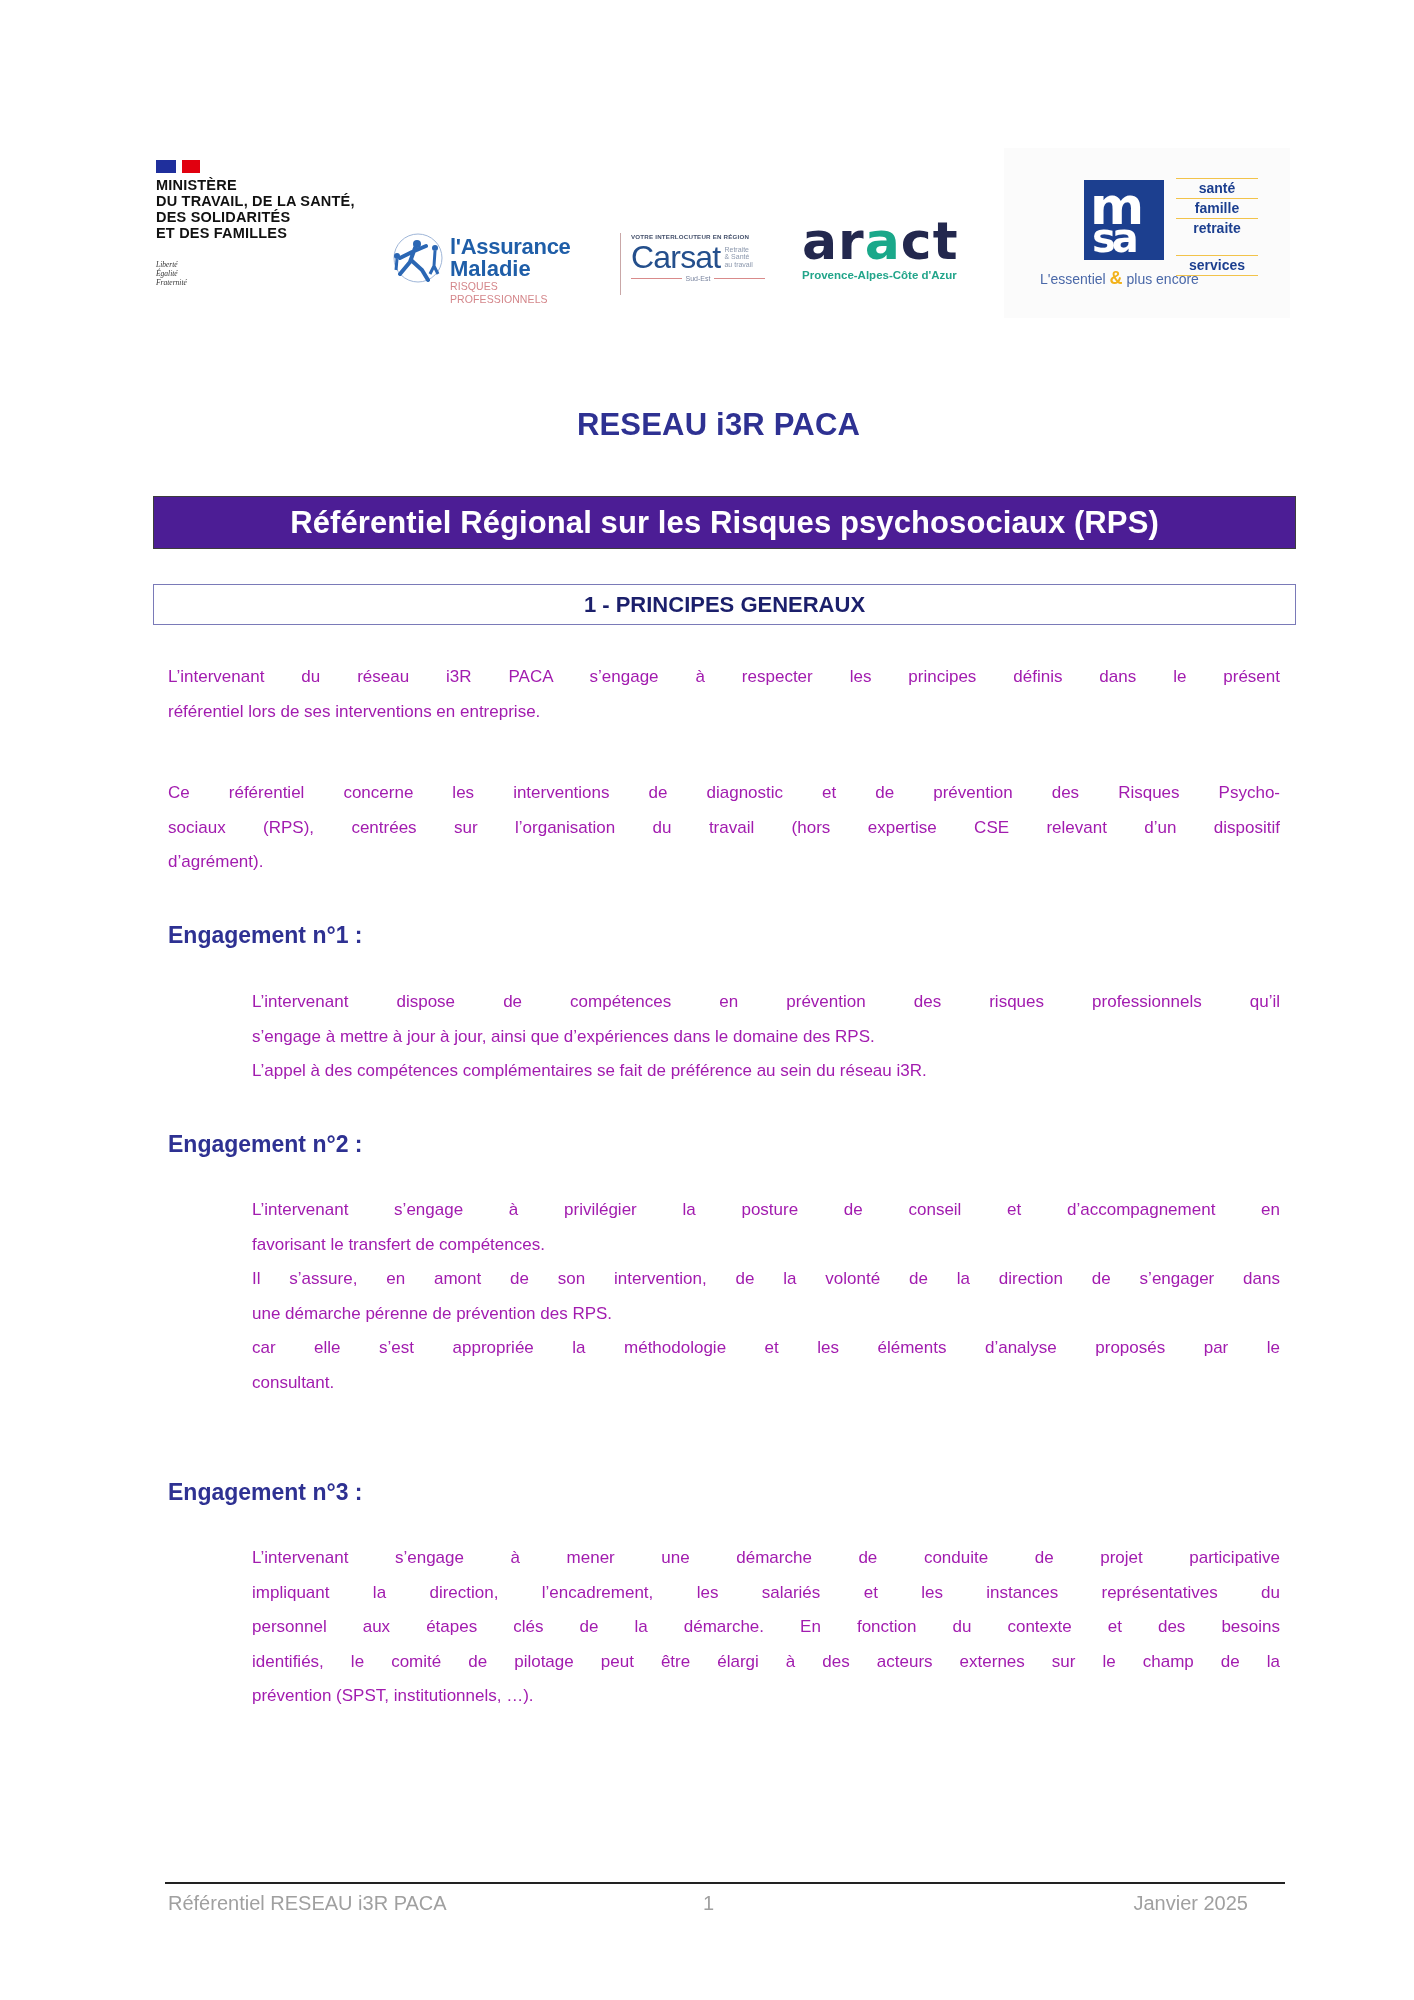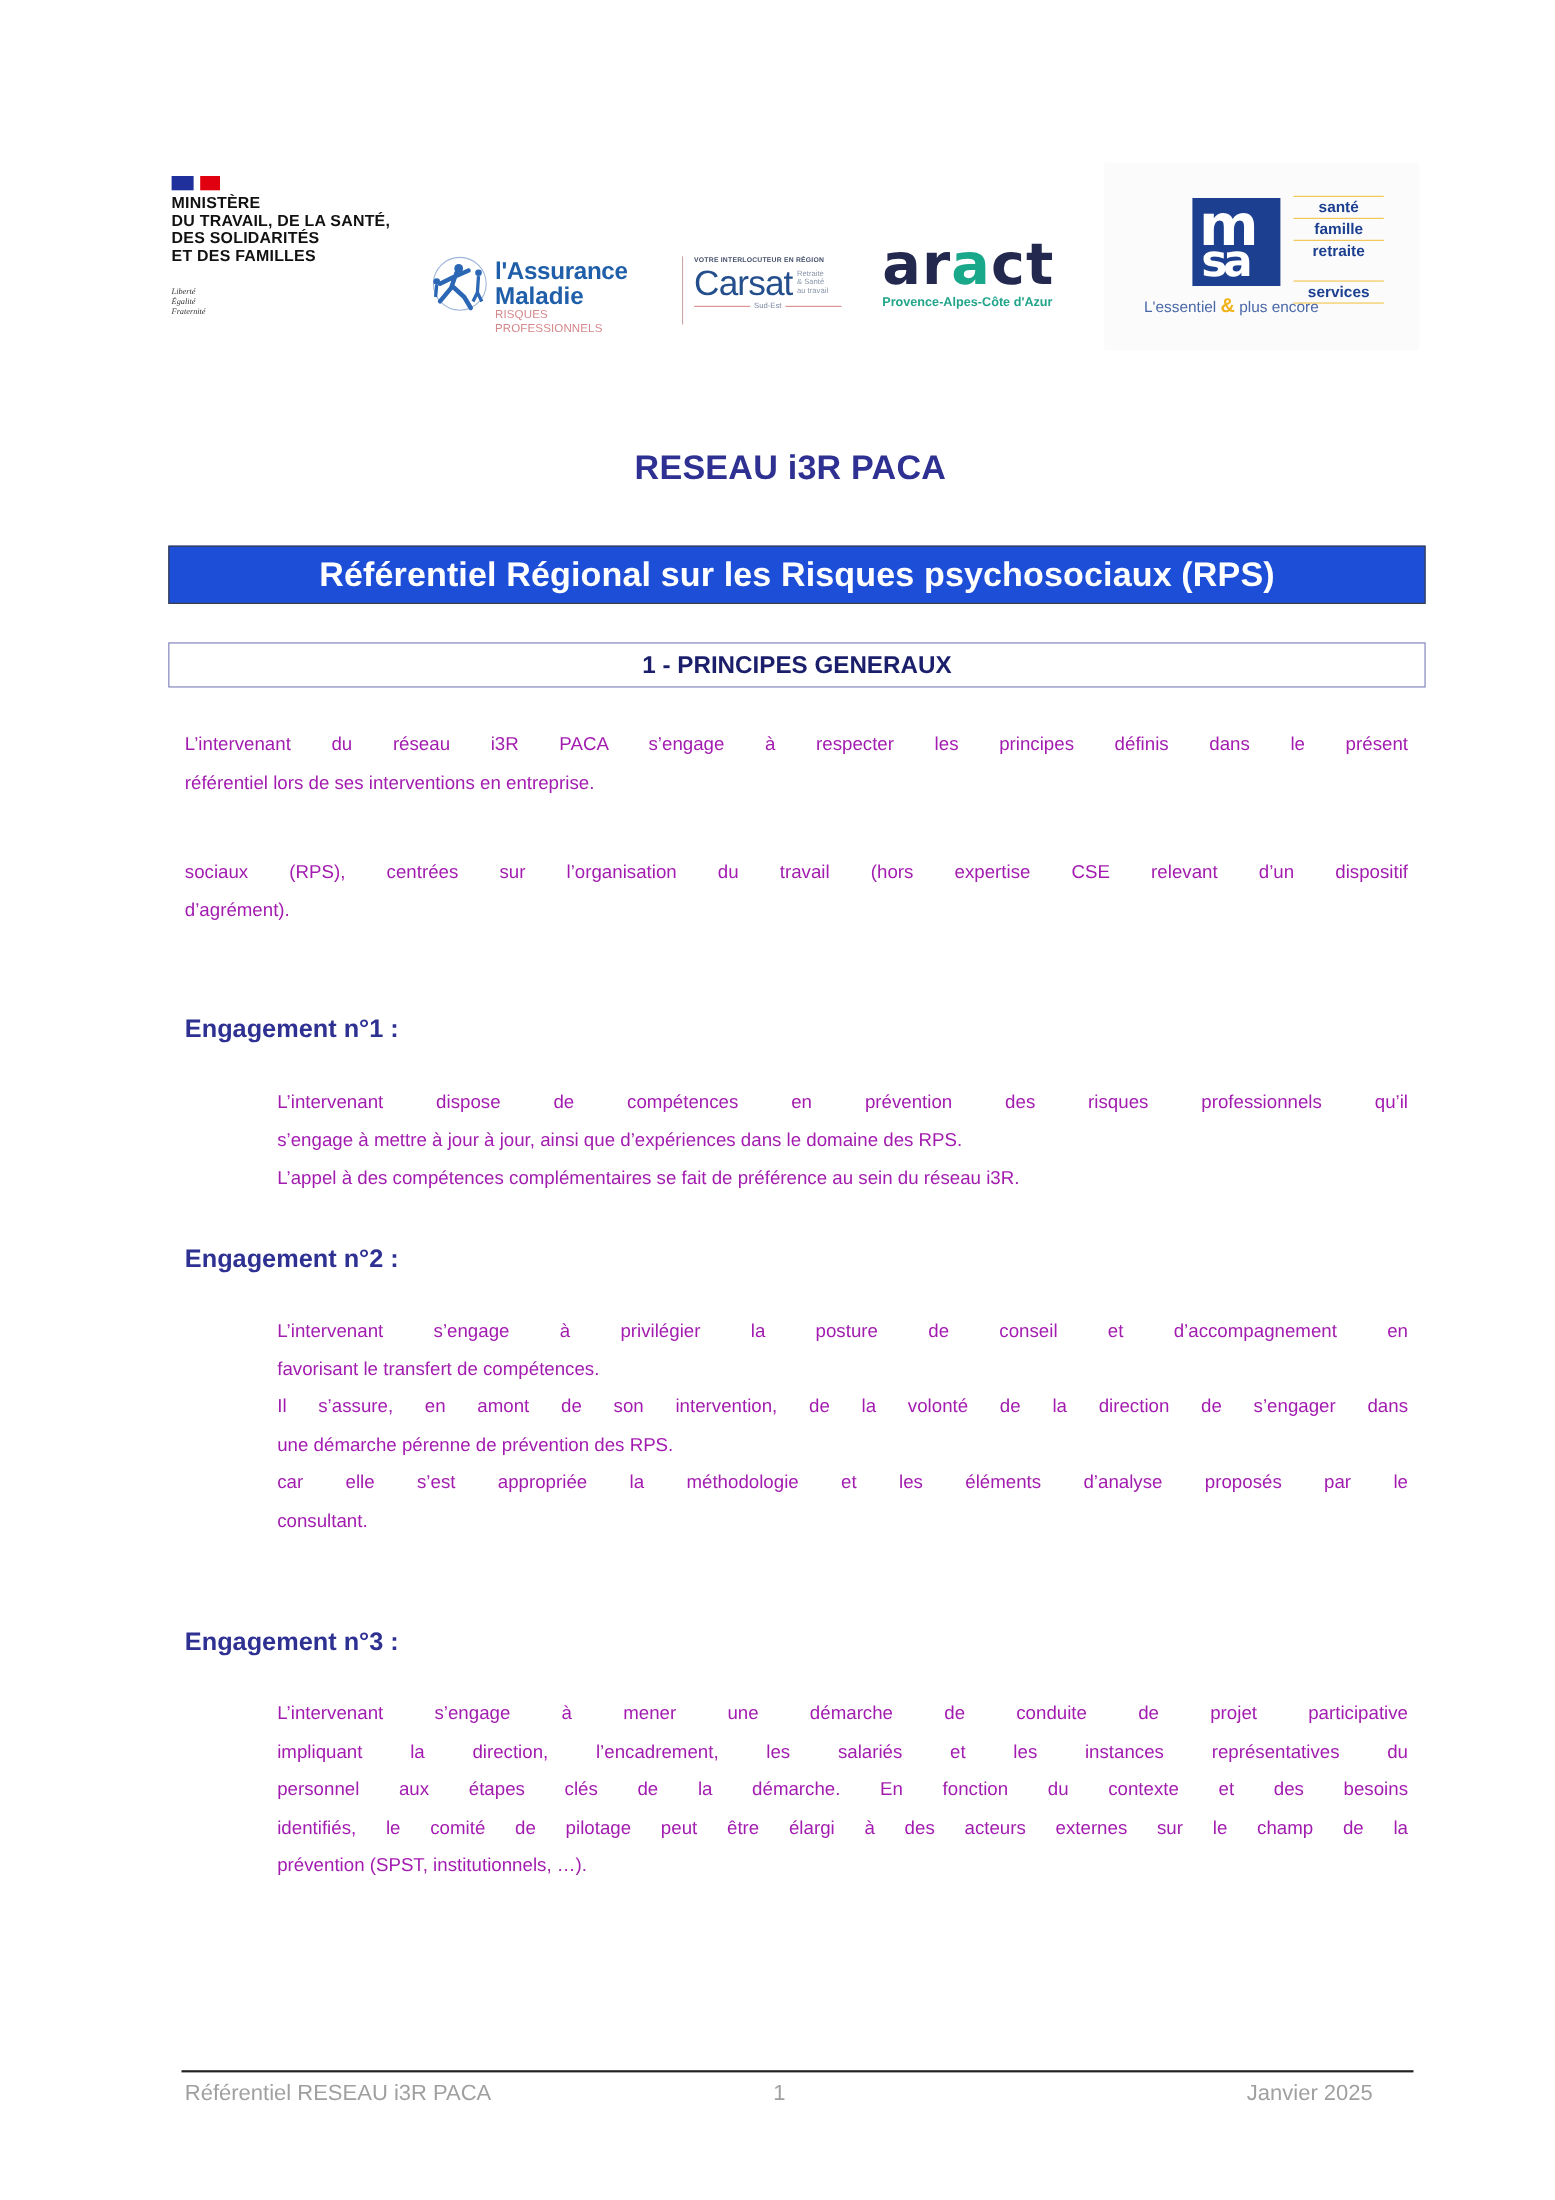--- a/index.html
+++ b/index.html
@@ -39,21 +39,21 @@
     .msa-square .m { position: absolute; left: 6px; top: 2px; font-weight: bold; font-size: 52px; line-height: 48px; color: #ffffff; letter-spacing: -4px; font-family: "DejaVu Sans", sans-serif; }
     .msa-square .sa { position: absolute; left: 8px; top: 38px; font-weight: bold; font-size: 40px; line-height: 40px; color: #ffffff; letter-spacing: -4px; font-family: "DejaVu Sans", sans-serif; }
     .msa-list { position: absolute; left: 172px; top: 30px; width: 82px; }
     .msa-list div { font-weight: bold; font-size: 14px; line-height: 19px; color: #1c3f8f; border-top: 1.5px solid #f2c34a; text-align: center; }
     .msa-list div:last-child { border-bottom: 1.5px solid #f2c34a; margin-top: 17px; }
     .msa-tag { position: absolute; left: 36px; top: 120px; font-size: 14px; color: #4a68a8; white-space: nowrap; }
     .msa-tag .amp { color: #f2b21b; font-weight: bold; font-size: 18px; }
 
     
     .reseau-title { position: absolute; left: 0; top: 407px; width: 1414px; text-align: center; font-weight: bold; font-size: 31px; color: #2e3192; letter-spacing: 0.2px; padding-left: 23px; }
-    .banner { position: absolute; left: 153px; top: 496px; width: 1143px; height: 53px; background: #1d4ed8; border: 1px solid #3c3c3c; display: flex; align-items: center; justify-content: center; }
+    .banner { position: absolute; left: 153px; top: 496px; width: 1143px; height: 53px; background: #4c1d95; border: 1px solid #3c3c3c; display: flex; align-items: center; justify-content: center; }
     .banner span { color: #ffffff; font-weight: bold; font-size: 31px; letter-spacing: 0.1px; }
     .section-box { position: absolute; left: 153px; top: 584px; width: 1143px; height: 41px; border: 1.5px solid #7a7ab8; display: flex; align-items: center; justify-content: center; }
     .section-box span { color: #1b1f6b; font-weight: bold; font-size: 22px; }
 
     
     .para { position: absolute; left: 168px; width: 1112px; font-size: 17px; line-height: 34.5px; color: #a21caf; text-align: justify; }
     .para-indent { left: 252px; width: 1028px; }
     .heading { position: absolute; left: 168px; font-weight: bold; font-size: 23px; color: #2e3192; }
     .line { display: block; }
     .line.j { text-align: justify; text-align-last: justify; }
@@ -150,20 +150,21 @@
 <div class="section-box">
   <span>1 - PRINCIPES GENERAUX</span>
 </div>
 
 <div class="para" style="top:660px;">
   <span class="line j">L’intervenant du réseau i3R PACA s’engage à respecter les principes définis dans le présent</span>
   <span class="line">référentiel lors de ses interventions en entreprise.</span>
 </div>
 
 <div class="para" style="top:776px;">
+  <span class="line j">Ce référentiel concerne les interventions de diagnostic et de prévention des Risques Psycho-</span>
   <span class="line j">sociaux (RPS), centrées sur l’organisation du travail (hors expertise CSE relevant d’un dispositif</span>
   <span class="line">d’agrément).</span>
 </div>
 
 <div class="heading" style="top:922px;">Engagement n°1 :</div>
 <div class="para para-indent" style="top:985px;">
   <span class="line j">L’intervenant dispose de compétences en prévention des risques professionnels qu’il</span>
   <span class="line">s’engage à mettre à jour à jour, ainsi que d’expériences dans le domaine des RPS.</span>
   <span class="line">L’appel à des compétences complémentaires se fait de préférence au sein du réseau i3R.</span>
 </div>

